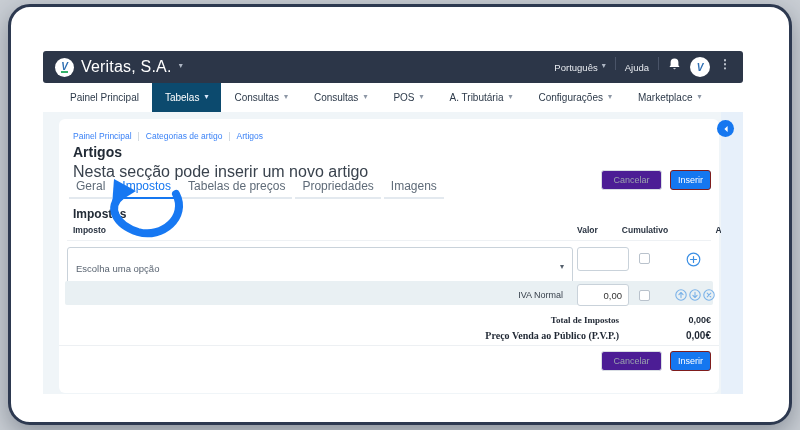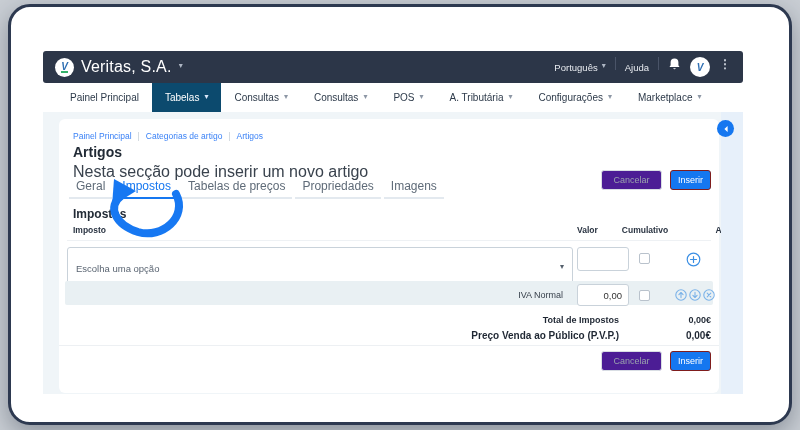--- a/index.html
+++ b/index.html
@@ -88,21 +88,21 @@
   .tax-row { position:absolute; left:6px; top:162px; width:648px; height:24px; background:#e9f0f3; border-radius:2px; }
   .tax-name { position:absolute; right:150px; top:9px; font-size:9px; color:#39424d; }
   .row-input { position:absolute; top:3px; left:512px; width:52px; height:22px; border:1px solid #c9d2da;
                border-radius:3px; font-size:9.5px; text-align:right; padding:0 6px; color:#333; background:#fff; }
   .chk-row { left:574px; top:9px; }
   .row-icons { position:absolute; left:610px; top:8px; display:flex; gap:2px; }
 
   .total-line { position:absolute; left:0; width:660px; }
   .total-1 { top:196px; font-size:9px; }
   .total-2 { top:211px; font-size:10px; }
-  .total-label { position:absolute; right:100px; font-weight:bold; color:#1f2733; white-space:nowrap; }
+  .total-label { position:absolute; right:100px; font-weight:bold; color:#1f2733; white-space:nowrap;font-family:Liberation Serif, serif; }
   .total-value { position:absolute; right:8px; font-weight:bold; color:#1f2733; }
 
   .footer-line { position:absolute; left:0; right:0; top:226px; border-top:1px solid #edf0f3; }
 
   .annotation { position:absolute; left:92px; top:175px; width:100px; height:70px; z-index:50; pointer-events:none; }
 </style>
 </head>
 <body>
 
 <div class="card">

